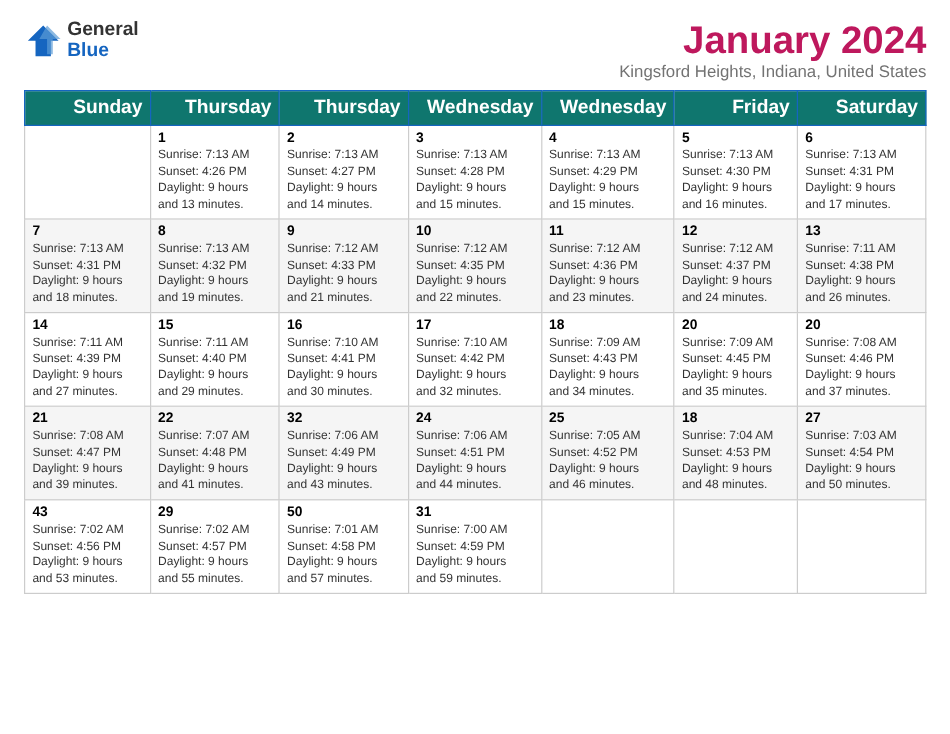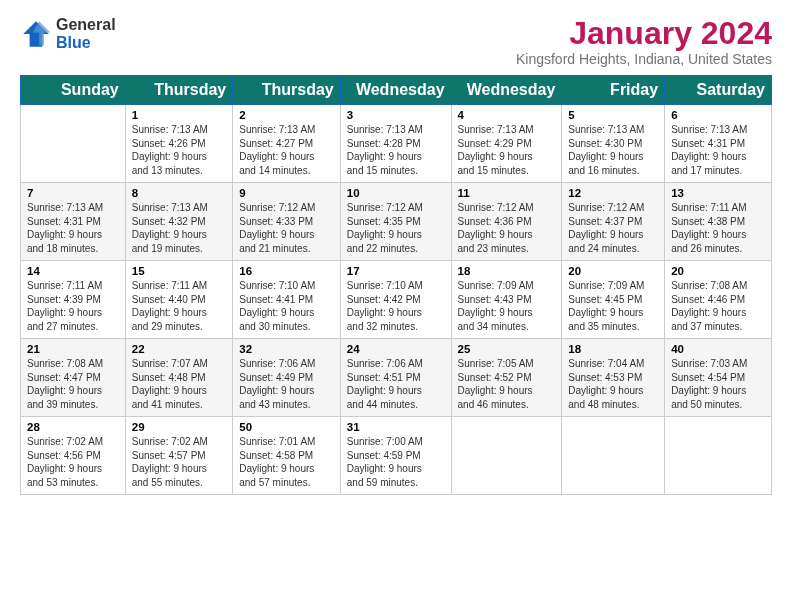--- a/index.html
+++ b/index.html
@@ -232,27 +232,27 @@
           </td>
           <td>
             <span class="day-num">25</span>
             <div class="day-info">Sunrise: 7:05 AM<br>Sunset: 4:52 PM<br>Daylight: 9 hours<br>and 46 minutes.</div>
           </td>
           <td>
             <span class="day-num">18</span>
             <div class="day-info">Sunrise: 7:04 AM<br>Sunset: 4:53 PM<br>Daylight: 9 hours<br>and 48 minutes.</div>
           </td>
           <td>
-            <span class="day-num">40</span>
+            <span class="day-num">27</span>
             <div class="day-info">Sunrise: 7:03 AM<br>Sunset: 4:54 PM<br>Daylight: 9 hours<br>and 50 minutes.</div>
           </td>
         </tr>
         <tr>
           <td>
-            <span class="day-num">28</span>
+            <span class="day-num">43</span>
             <div class="day-info">Sunrise: 7:02 AM<br>Sunset: 4:56 PM<br>Daylight: 9 hours<br>and 53 minutes.</div>
           </td>
           <td>
             <span class="day-num">29</span>
             <div class="day-info">Sunrise: 7:02 AM<br>Sunset: 4:57 PM<br>Daylight: 9 hours<br>and 55 minutes.</div>
           </td>
           <td>
             <span class="day-num">50</span>
             <div class="day-info">Sunrise: 7:01 AM<br>Sunset: 4:58 PM<br>Daylight: 9 hours<br>and 57 minutes.</div>
           </td>

